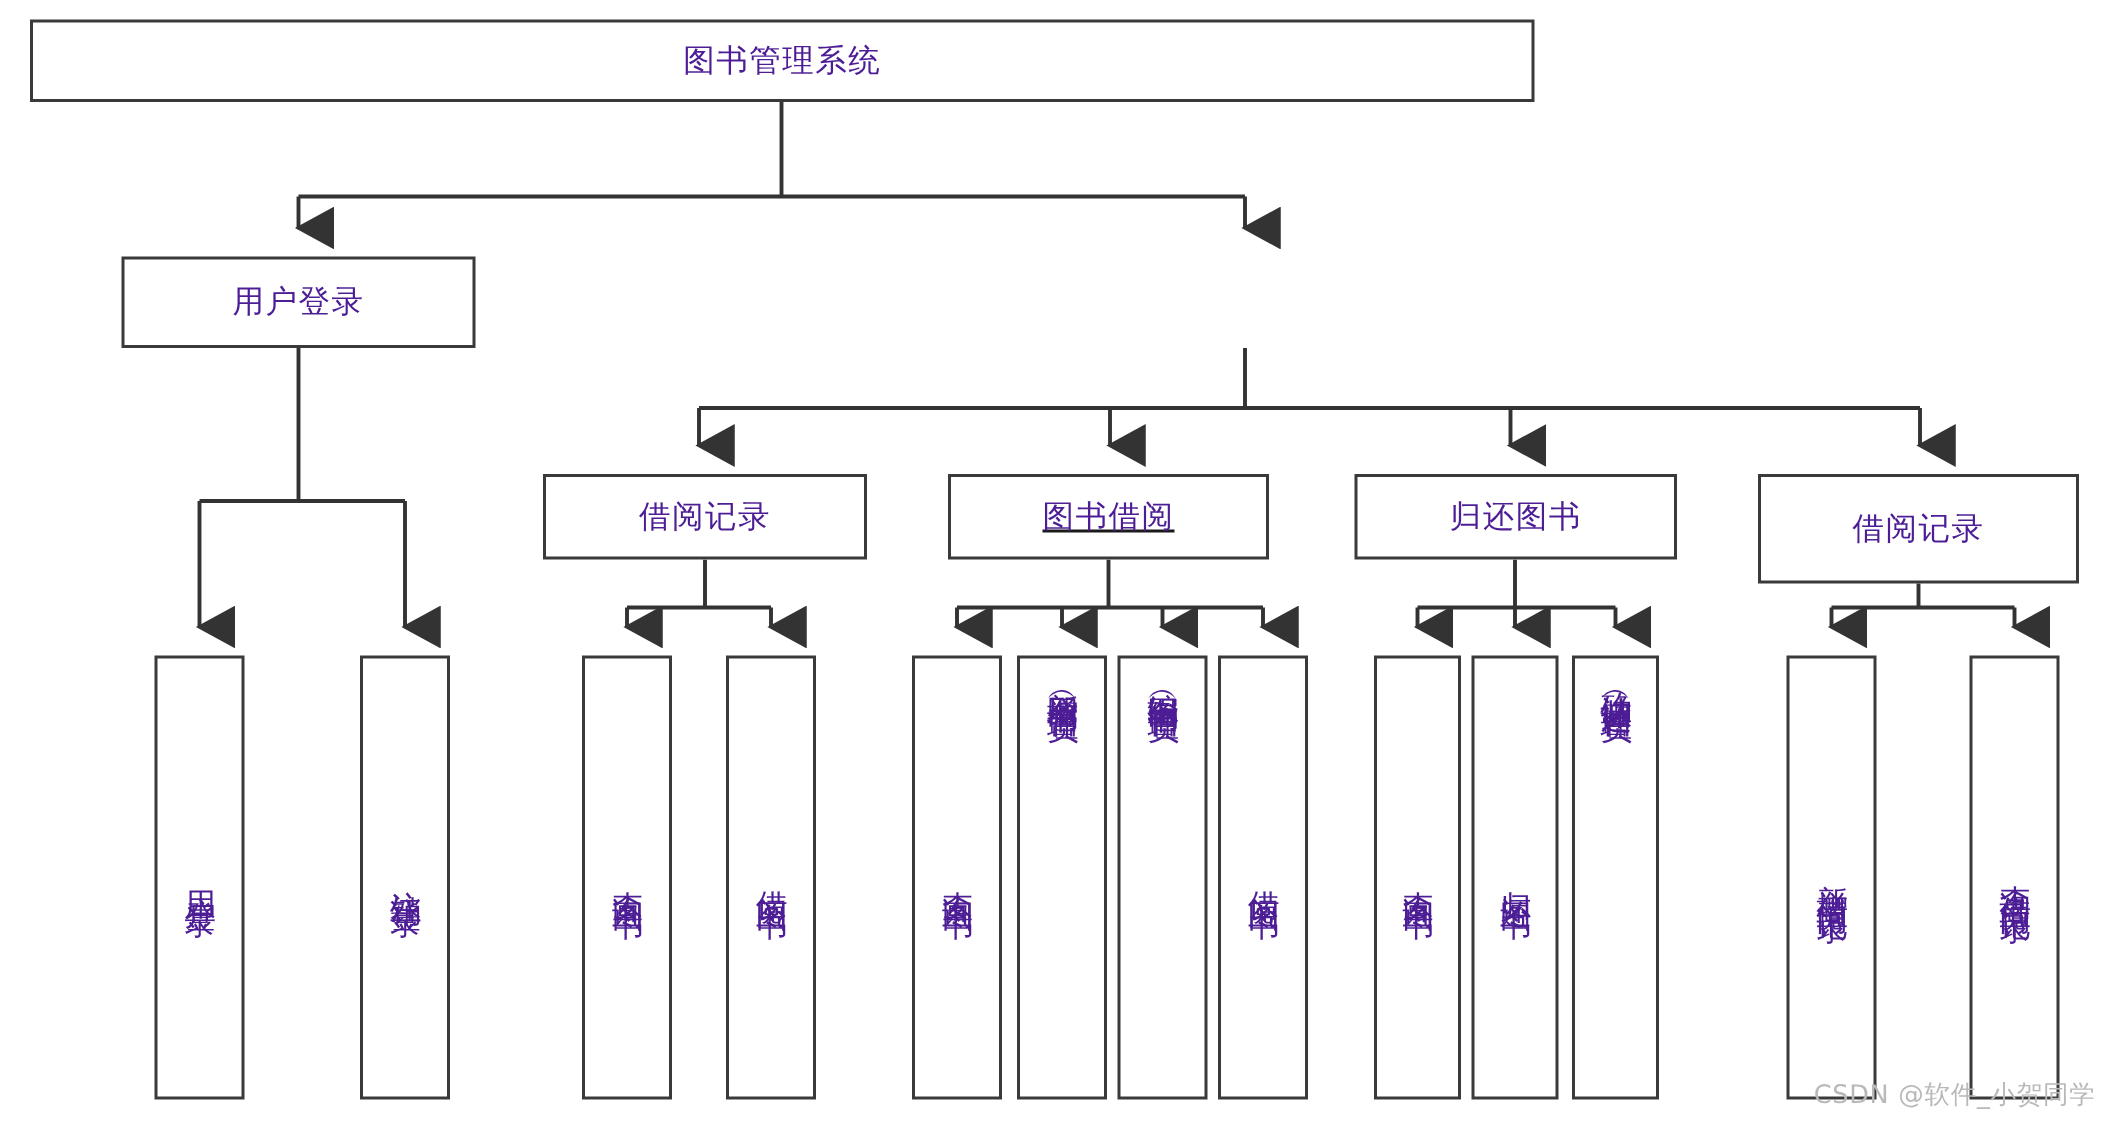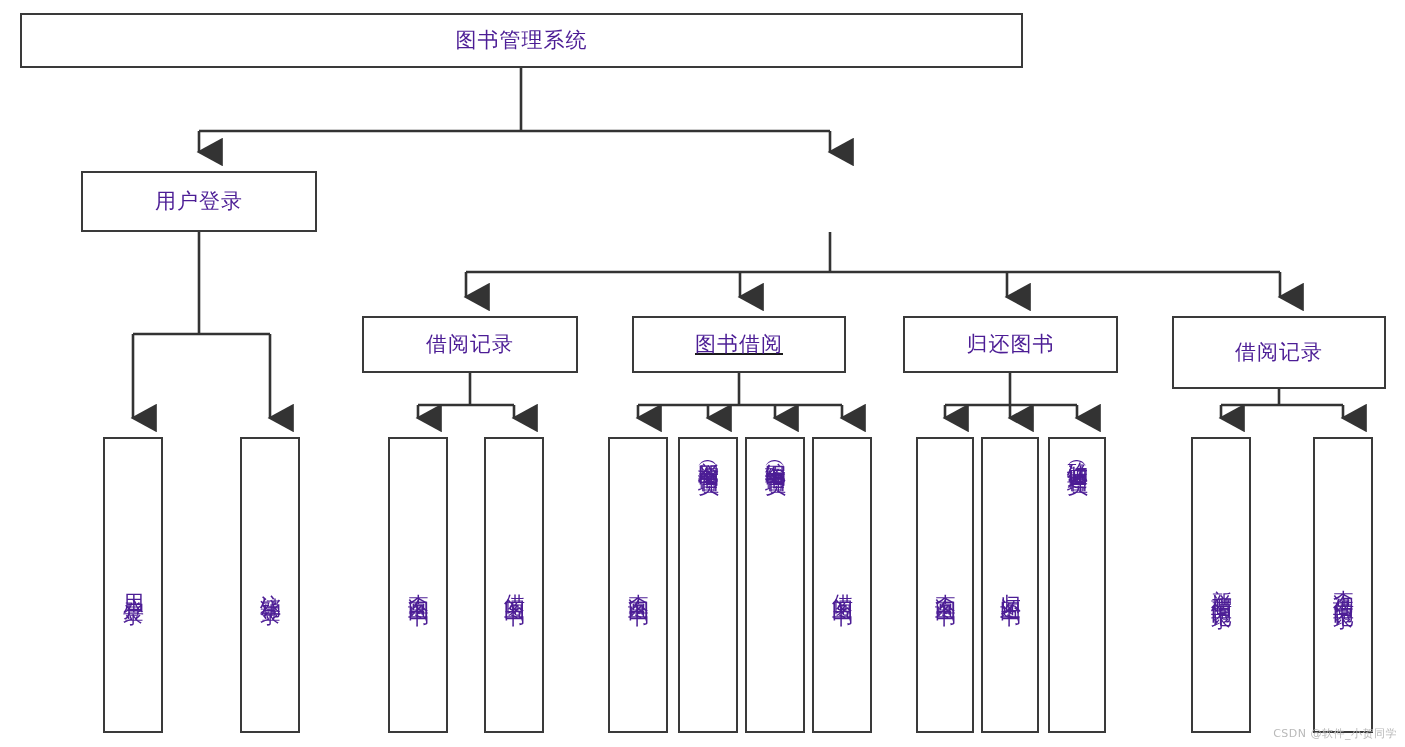--- a/index.html
+++ b/index.html
@@ -66,21 +66,21 @@
   }
   
   .node.leaf.center-v {
     align-items: center;
     padding-top: 0;
   }
   #watermark {
     position: absolute;
     right: 8px;
     bottom: 6px;
-    font-size: 11px;
+    font-size: 17px;
     color: #b9b9b9;
     letter-spacing: 0.5px;
     white-space: nowrap;
     pointer-events: none;
   }
 </style>
 </head>
 <body>
 
 <div id="diagram-root">

